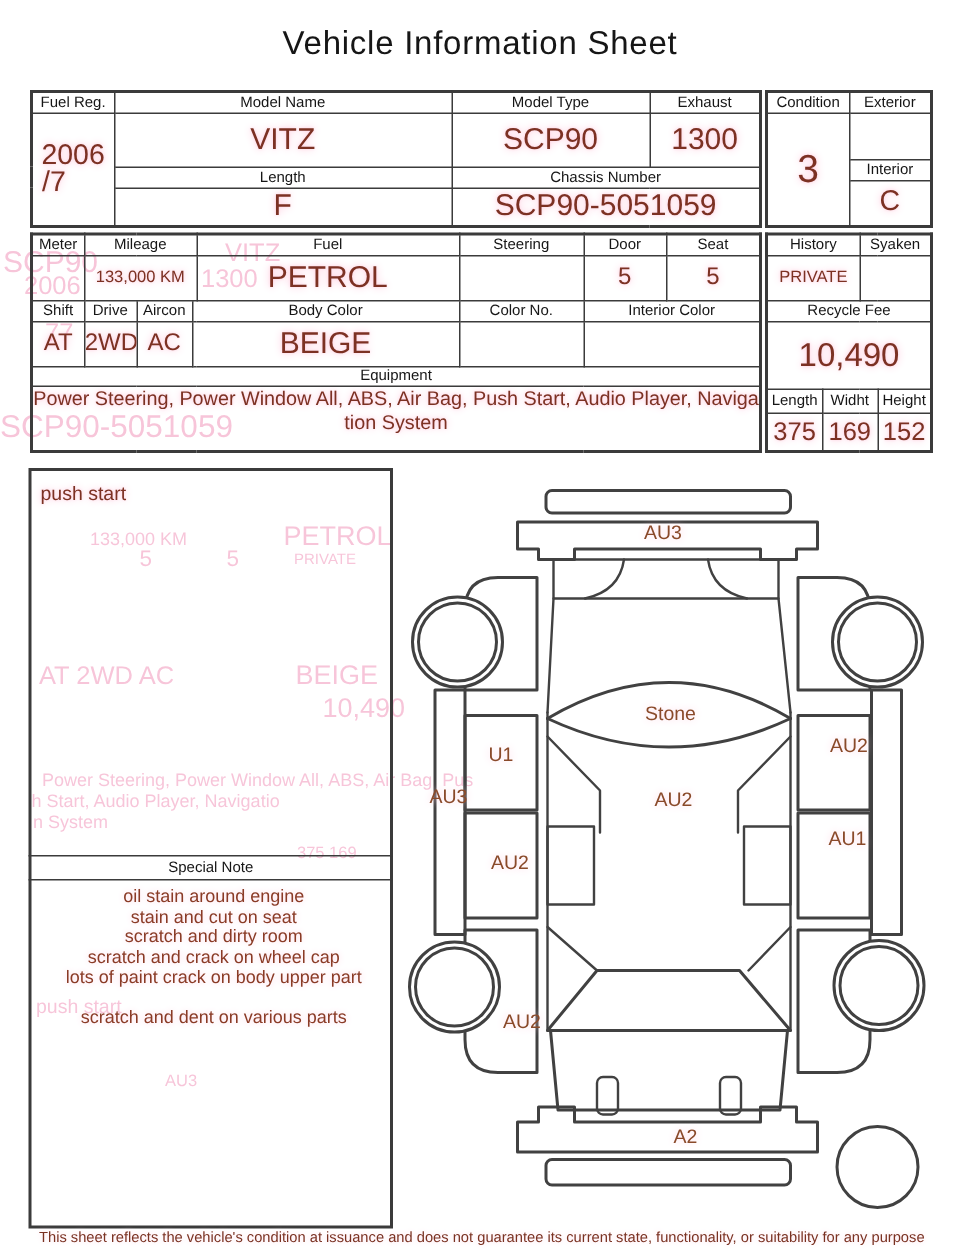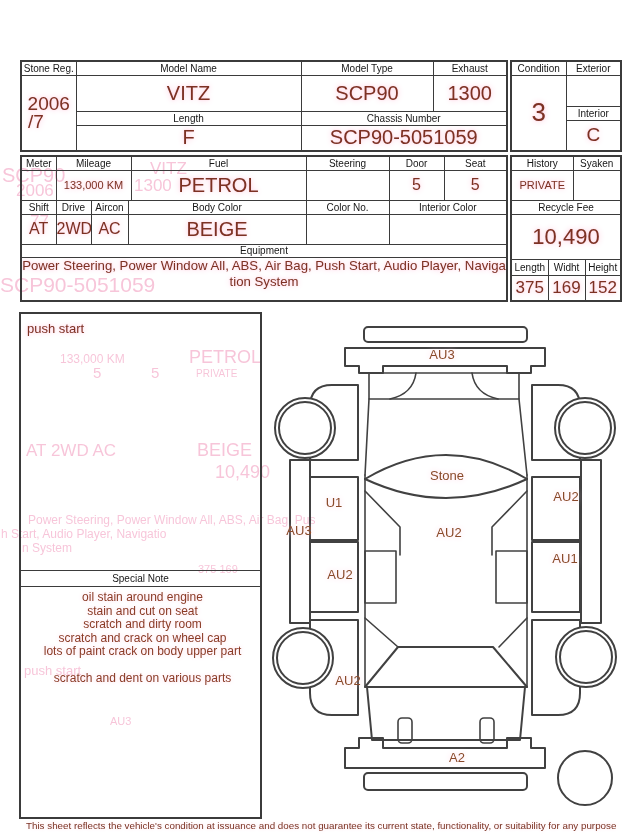--- a/index.html
+++ b/index.html
@@ -94,38 +94,39 @@
     <span class="ghost" style="left:0px;top:273px;font-size:21px;">SCP90-5051059</span>
     <span class="ghost" style="left:60px;top:352px;font-size:12px;">133,000 KM</span>
     <span class="ghost" style="left:189px;top:347px;font-size:18px;">PETROL</span>
     <span class="ghost" style="left:93px;top:364px;font-size:15px;">5</span>
     <span class="ghost" style="left:151px;top:364px;font-size:15px;">5</span>
     <span class="ghost" style="left:196px;top:368px;font-size:10px;">PRIVATE</span>
     <span class="ghost" style="left:26px;top:441px;font-size:17px;">AT  2WD  AC</span>
     <span class="ghost" style="left:197px;top:440px;font-size:18px;">BEIGE</span>
     <span class="ghost" style="left:215px;top:462px;font-size:18px;">10,490</span>
     <span class="ghost" style="left:28px;top:513px;font-size:12px;">Power Steering, Power Window  All, ABS, Air Bag, Pus</span>
-    <span class="ghost" style="left:1px;top:527px;font-size:12px;">h Start, Audio Player, Navigatio</span>
+    <span class="ghost" style="left:1px;top:527px;font-size:12px;padding-left:20px;">h Start, Audio Player, Navigatio</span>
     <span class="ghost" style="left:22px;top:541px;font-size:12px;">n System</span>
     <span class="ghost" style="left:198px;top:563px;font-size:11px;">375  169</span>
     <span class="ghost" style="left:24px;top:663px;font-size:13px;">push start</span>
     <span class="ghost" style="left:110px;top:715px;font-size:11px;">AU3</span>
   </div>
 
+  <div class="title">Vehicle Information Sheet</div>
 
   <table class="blk" style="left:20px;top:60px;width:486px;height:90px;">
     <colgroup>
         <col style="width:55px">
         <col style="width:225px">
         <col style="width:132px">
         <col style="width:74px">
       </colgroup>
     <tbody>
         <tr style="height:14px">
-      <td class="lbl">Stone Reg.</td>
+      <td class="lbl">Fuel Reg.</td>
       <td class="lbl">Model Name</td>
       <td class="lbl">Model Type</td>
       <td class="lbl">Exhaust</td>
     </tr>
     <tr style="height:36px">
       <td rowspan="3" class="val s19 firstreg">
         <div>2006</div>
         <div style="text-align:left;padding-left:6px;">/7</div>
       </td>
       <td class="val s20">VITZ</td>

